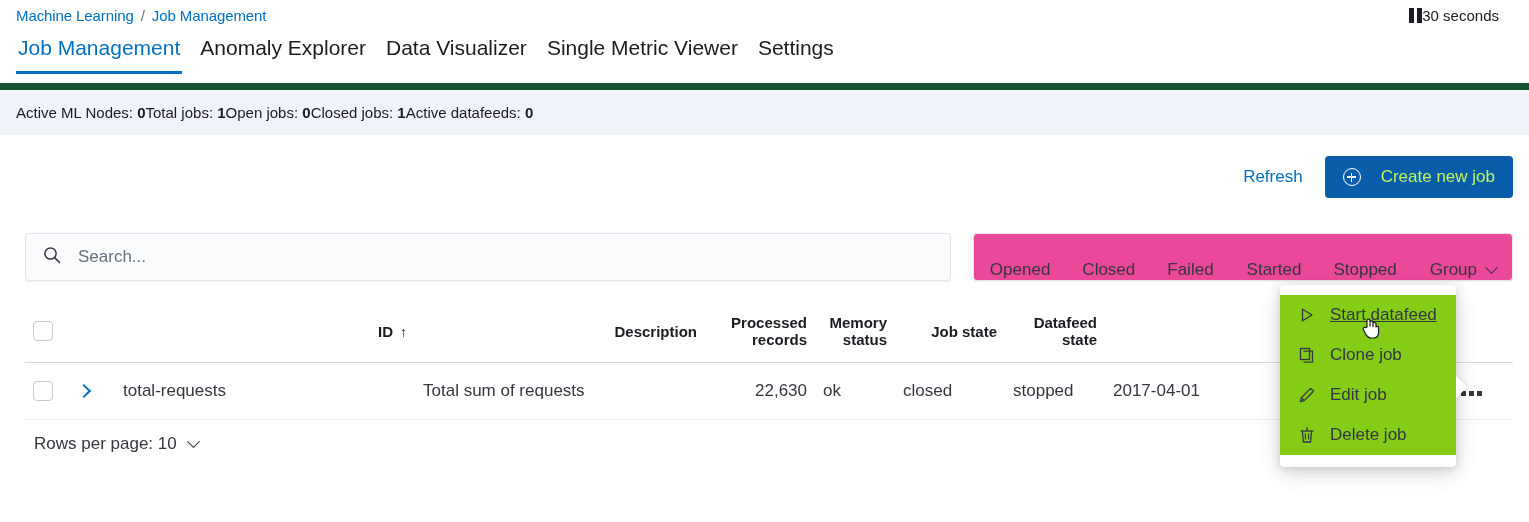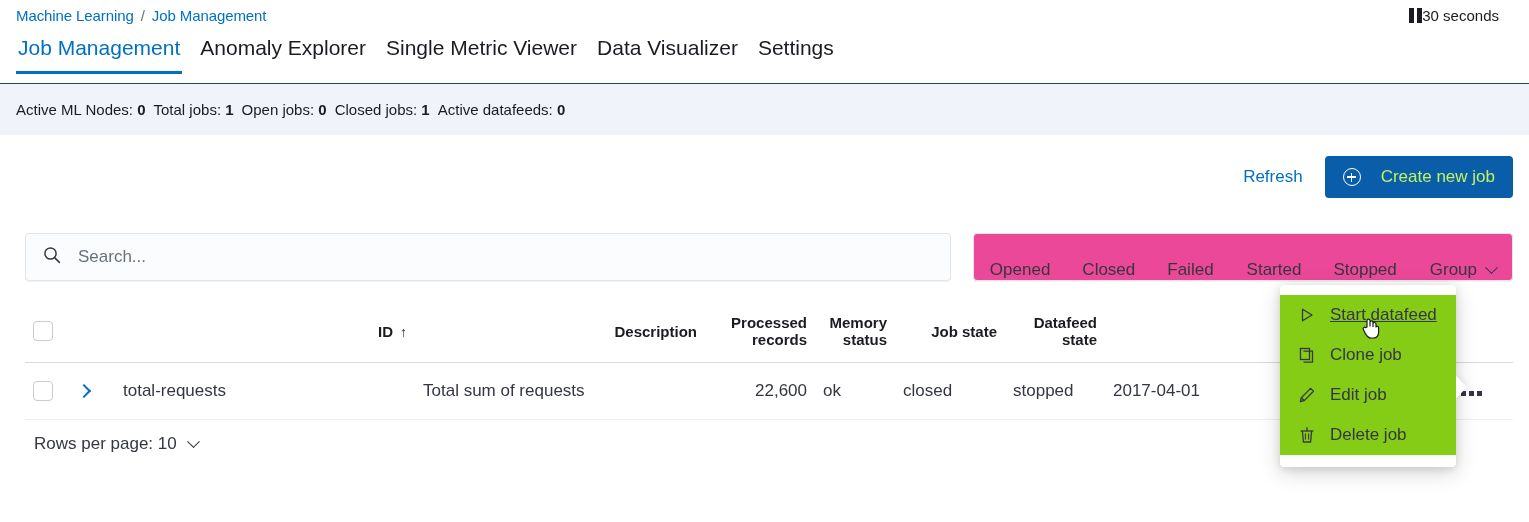--- a/index.html
+++ b/index.html
@@ -83,25 +83,25 @@
     height: 3px;
     background: #0071c2;
   }
 
   
   .stats-bar {
     position: absolute;
     top: 83px; left: 0; right: 0;
     height: 52px;
     background: #f0f3f9;
-    border-top: 1px solid #14532d;
+    border-top: 7px solid #14532d;
     display: flex;
     align-items: center;
     padding: 6px 16px;
-    gap: 8px;
+    gap: 0;
   }
   .stat {
     font-size: 15px;
     color: #1a1c21;
     white-space: nowrap;
   }
   .stat b { font-weight: 700; }
 
   
   .action-row {
@@ -344,22 +344,22 @@
         <i></i>
         <i></i>
       </span>
     <span class="interval-label">30 seconds</span>
   </div>
 </div>
 
 <div class="tabs-row">
   <div class="tab active">Job Management</div>
   <div class="tab">Anomaly Explorer</div>
+  <div class="tab">Data Visualizer</div>
   <div class="tab">Single Metric Viewer</div>
-  <div class="tab">Data Visualizer</div>
   <div class="tab">Settings</div>
 </div>
 
 <div class="stats-bar">
   <span class="stat">
     <span>Active ML Nodes:</span>
     <b>0</b>
   </span>
   <span class="stat">
     <span>Total jobs:</span>
@@ -436,21 +436,21 @@
     <tbody>
       <tr>
         <td>
           <span class="checkbox"></span>
         </td>
         <td>
           <span class="chev-right"></span>
         </td>
         <td>total-requests</td>
         <td>Total sum of requests</td>
-        <td class="num">22,600</td>
+        <td class="num">22,630</td>
         <td>ok</td>
         <td>closed</td>
         <td>stopped</td>
         <td>2017-04-01</td>
         <td>
           <span class="dots-btn">
               <i></i>
               <i></i>
               <i></i>
             </span>

